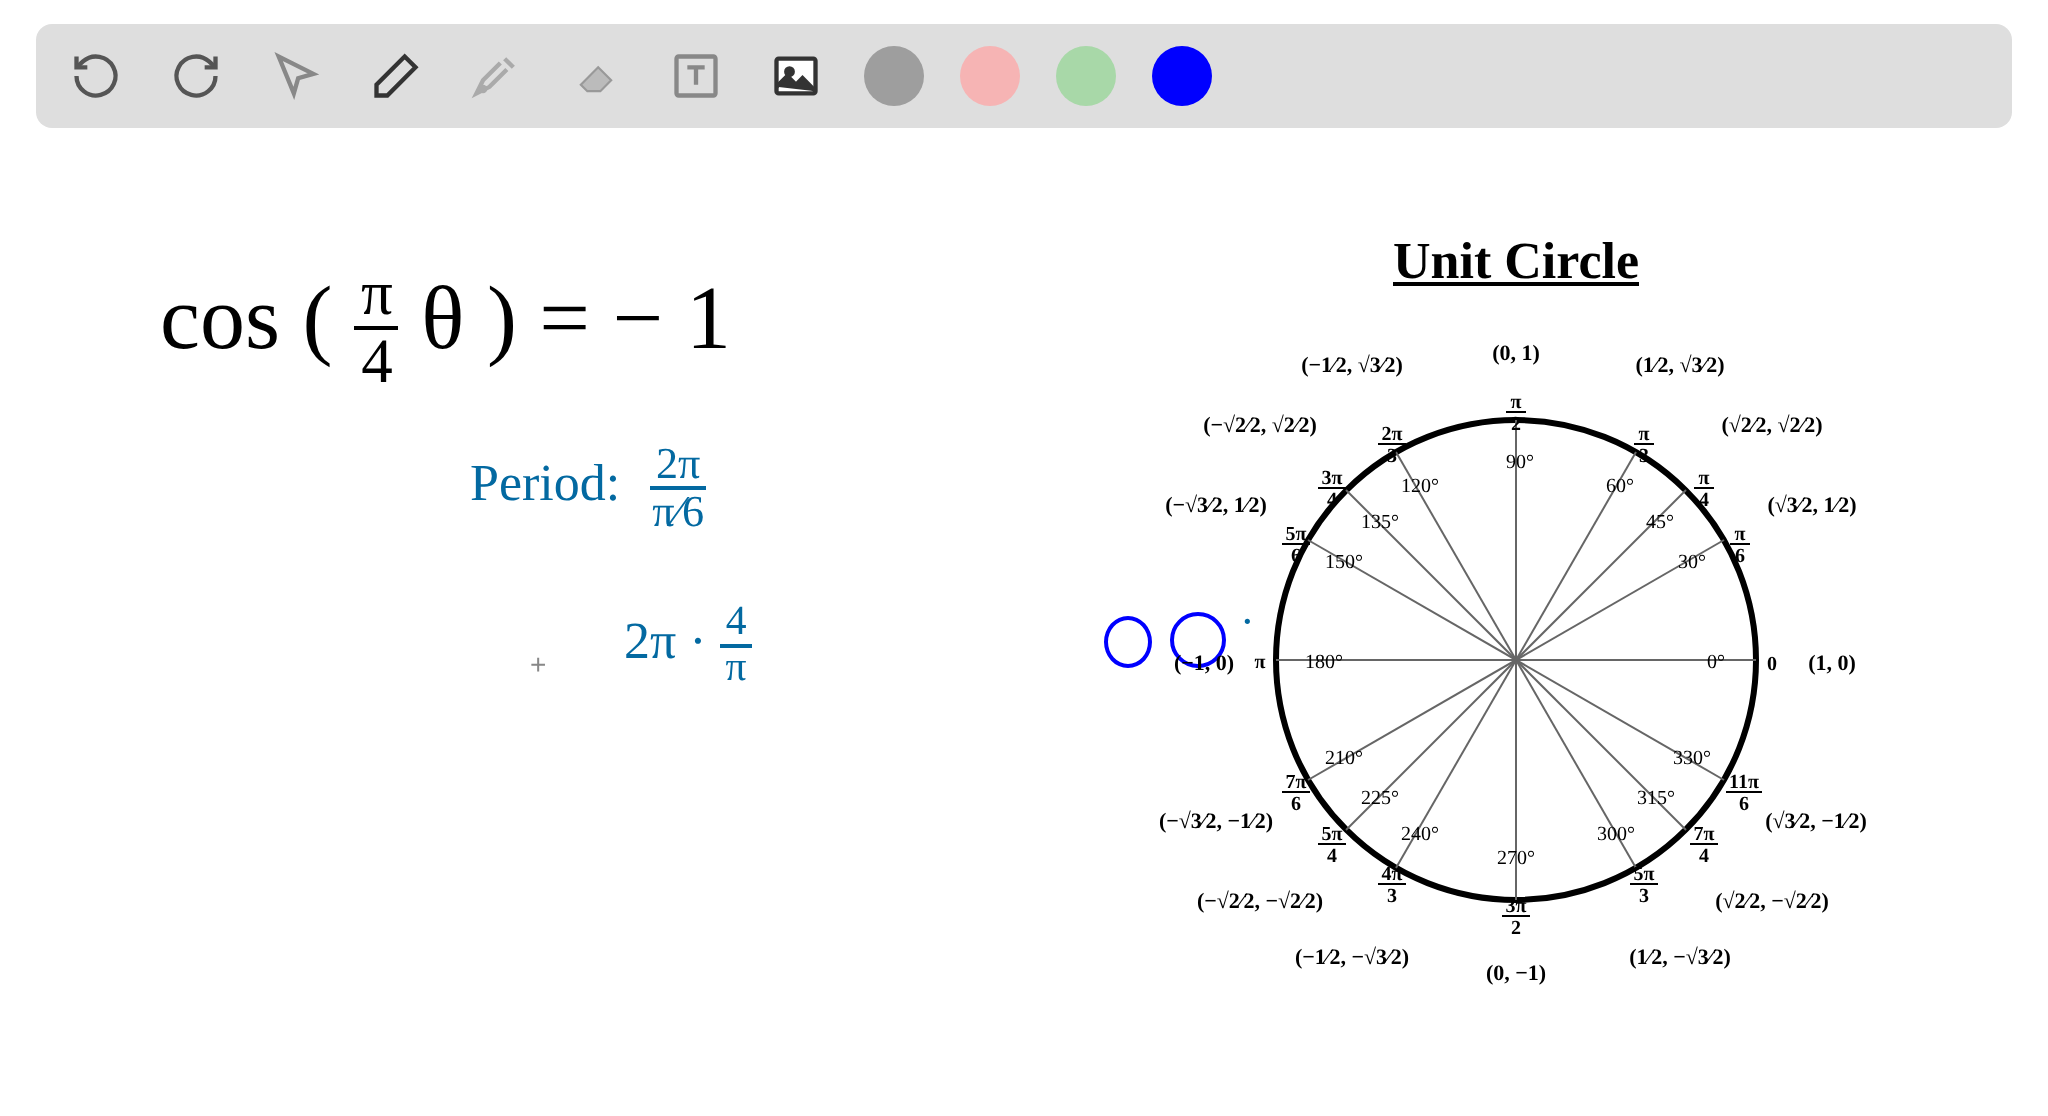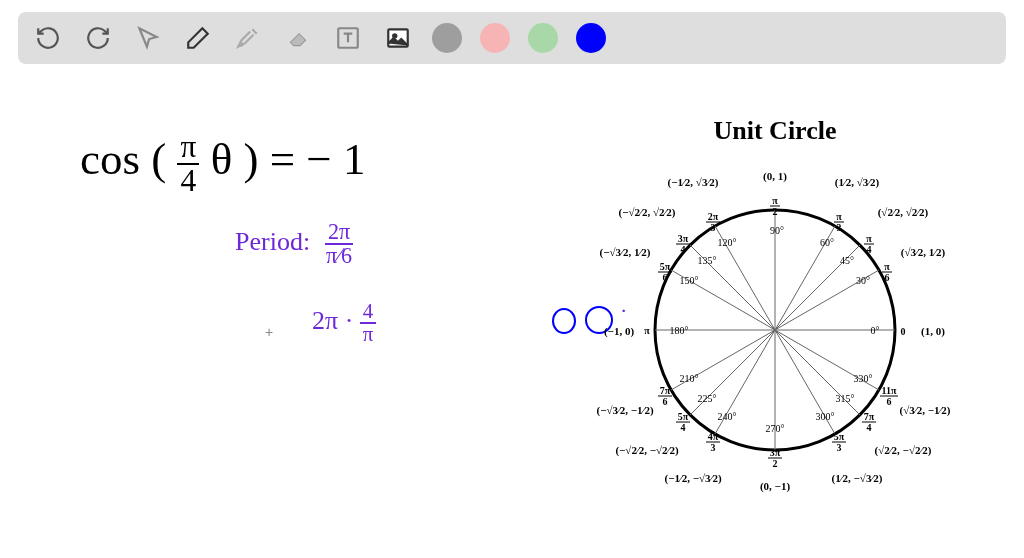--- a/index.html
+++ b/index.html
@@ -45,39 +45,40 @@
     .handwriting-black {
       position: absolute;
       font-family: 'Brush Script MT', 'Segoe Script', cursive;
       color: #000000;
       font-size: 45px;
       font-weight: 500;
     }
     .handwriting-blue {
       position: absolute;
       font-family: 'Brush Script MT', 'Segoe Script', cursive;
-      color: #6d28d9;
+      color: #0369a1;
       font-size: 26px;
       font-weight: 500;
     }
     .frac {
       display: inline-flex;
       flex-direction: column;
       align-items: center;
       vertical-align: middle;
       font-size: 0.7em;
       line-height: 1;
     }
     .frac .num { border-bottom: 2px solid currentColor; padding: 0 3px; }
     .frac .den { padding: 0 3px; }
     .unit-circle-container {
       position: absolute;
-      right: 59px;
+      right: 76px;
       top: 40px;
       width: 380px;
+      text-decoration: underline;
     }
     .unit-title {
       text-align: center;
       font-family: 'Times New Roman', serif;
       font-size: 26px;
       font-weight: bold;
       margin-bottom: 4px;
     }
     .circle-svg { display: block; margin: 0 auto; }
     .uc-label {

